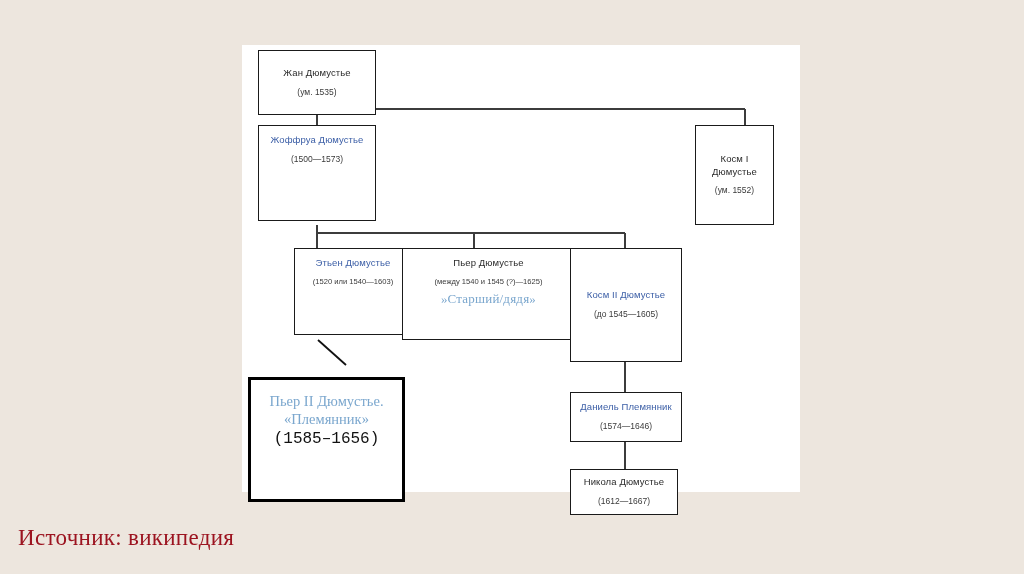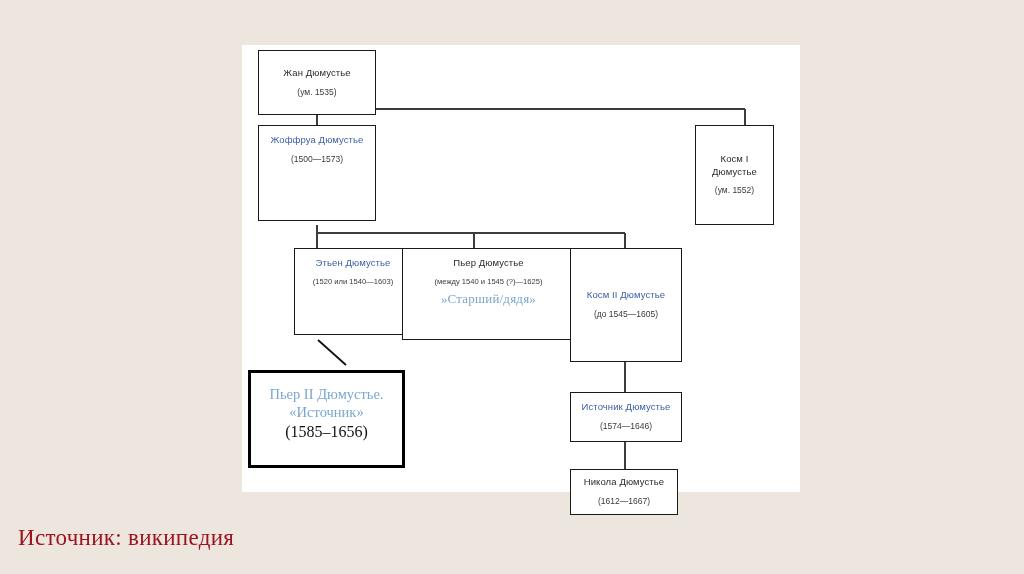--- a/index.html
+++ b/index.html
@@ -99,21 +99,21 @@
   .node.hi {
     padding-top: 12px;
   }
   .hi-name {
     font-family: "Liberation Serif", serif;
     font-size: 14.5px;
     line-height: 1.25;
     color: #7ba7ce;
   }
   .hi-dates {
-    font-family: Liberation Serif, serif;
+    font-family: Liberation Mono, monospace;
     font-size: 16px;
     color: #111;
     margin-top: 2px;
   }
 
   
   #caption {
     position: absolute;
     left: 18px;
     top: 525px;
@@ -180,28 +180,28 @@
       <div class="n-name plain">Пьер Дюмустье</div>
       <div class="n-dates wide">(между 1540 и 1545 (?)—1625)</div>
       <div class="n-epithet">»Старший/дядя»</div>
     </div>
 
     <div class="node centered" style="left:328px; top:203px; width:112px; height:114px;">
       <div class="n-name link">Косм II Дюмустье</div>
       <div class="n-dates">(до 1545—1605)</div>
     </div>
 
-    <div class="node thick hi" style="left:6px; top:325px; width:157px; height:98px;">
+    <div class="node thick hi" style="left:6px; top:332px; width:157px; height:125px;">
       <div class="hi-name">Пьер II Дюмустье.</div>
-      <div class="hi-name">«Источник»</div>
+      <div class="hi-name">«Племянник»</div>
       <div class="hi-dates">(1585–1656)</div>
     </div>
 
     <div class="node centered" style="left:328px; top:347px; width:112px; height:50px;">
-      <div class="n-name link">Источник Дюмустье</div>
+      <div class="n-name link">Даниель Племянник</div>
       <div class="n-dates">(1574—1646)</div>
     </div>
 
     <div class="node centered" style="left:328px; top:424px; width:108px; height:0px;
                 height:46px;">
       <div class="n-name plain">Никола Дюмустье</div>
       <div class="n-dates">(1612—1667)</div>
     </div>
 
   </div>

